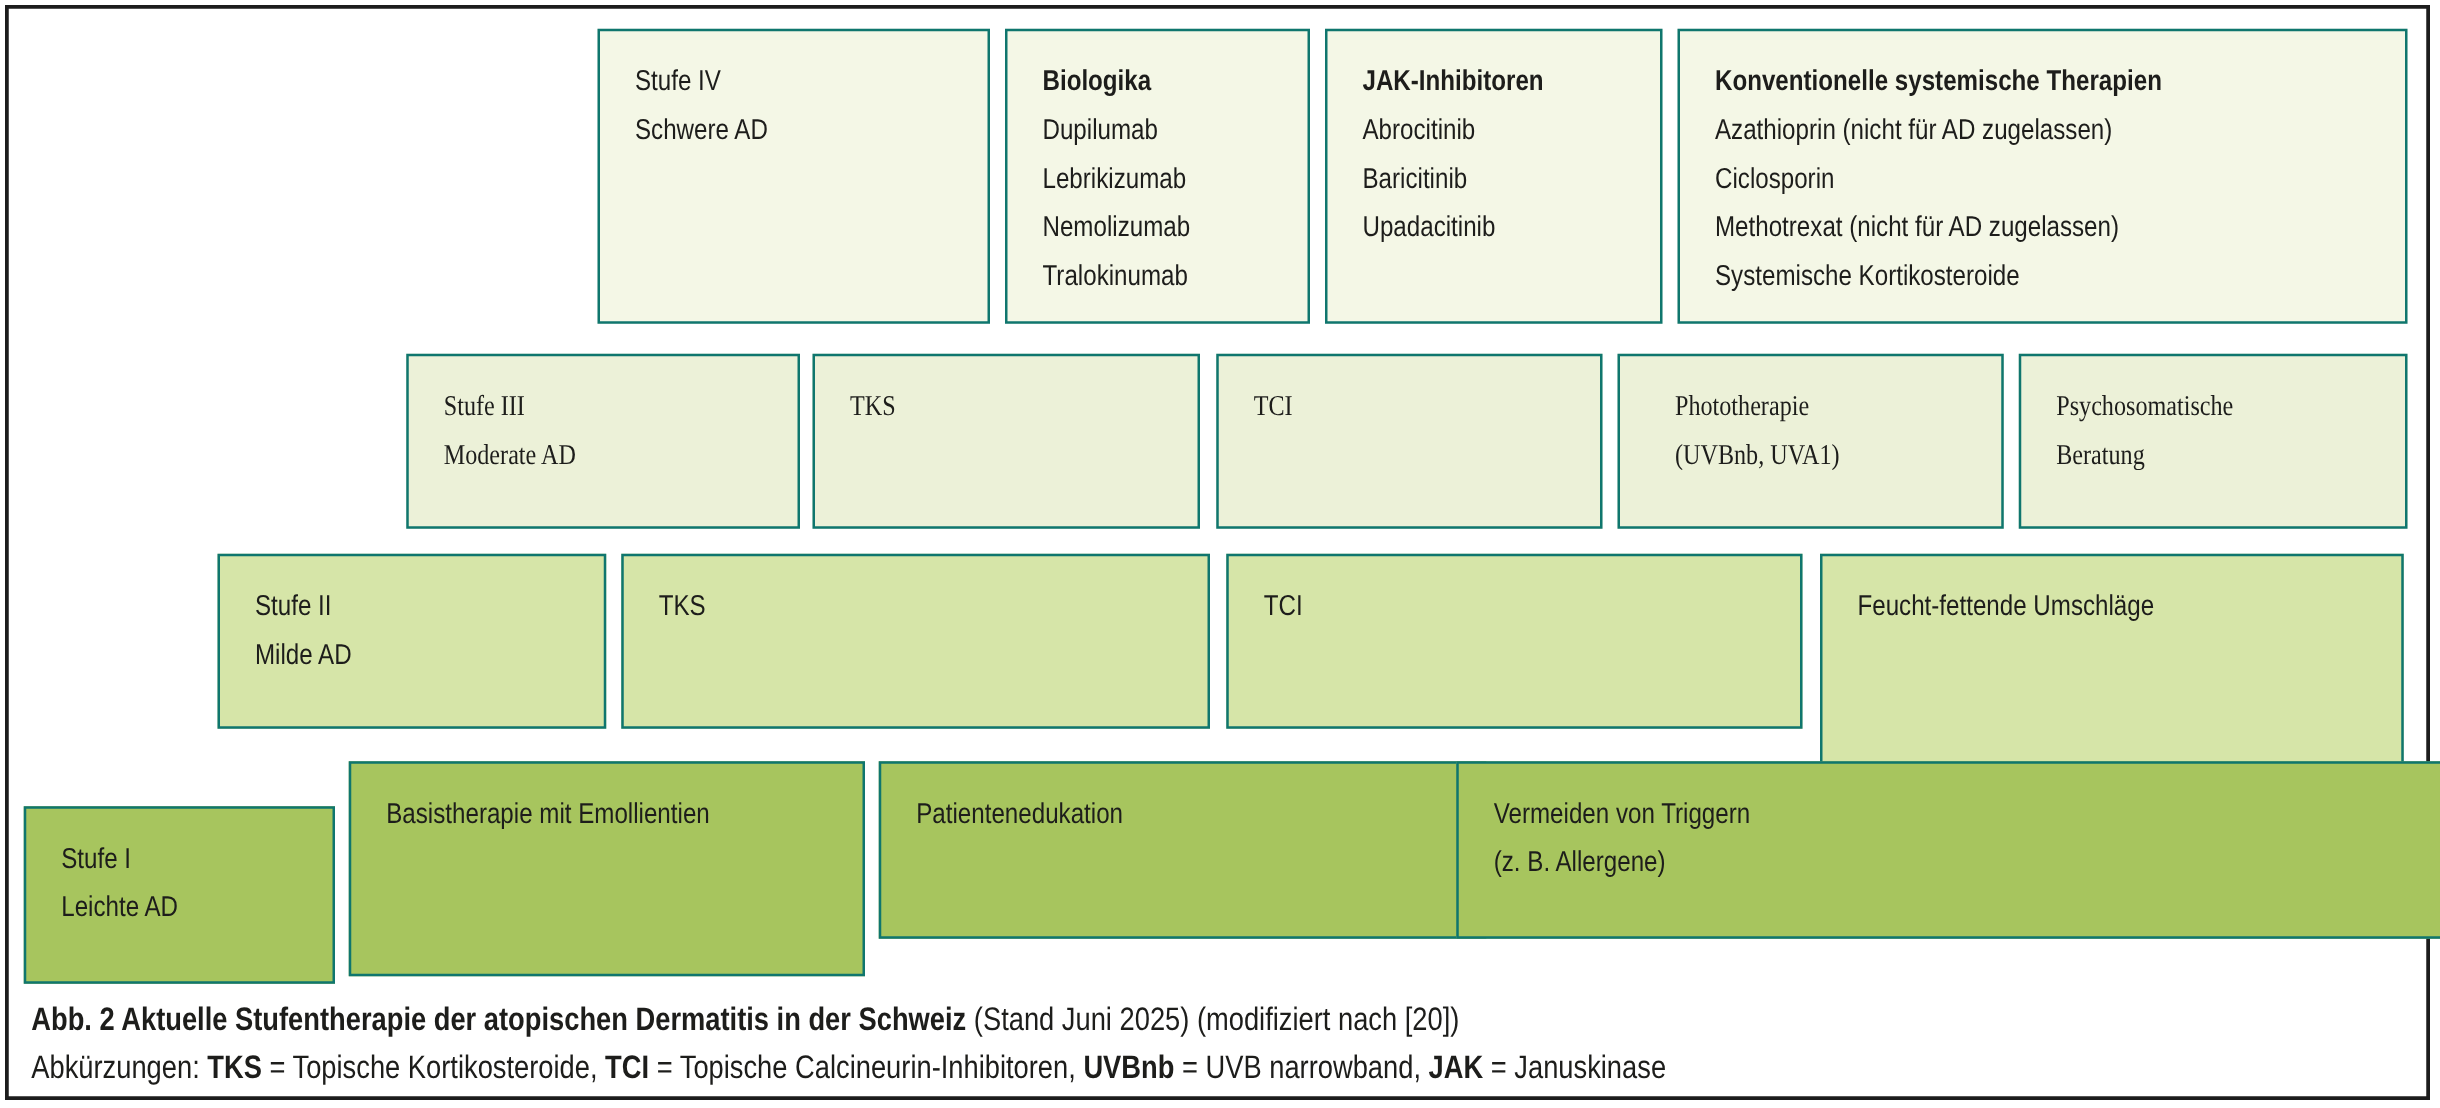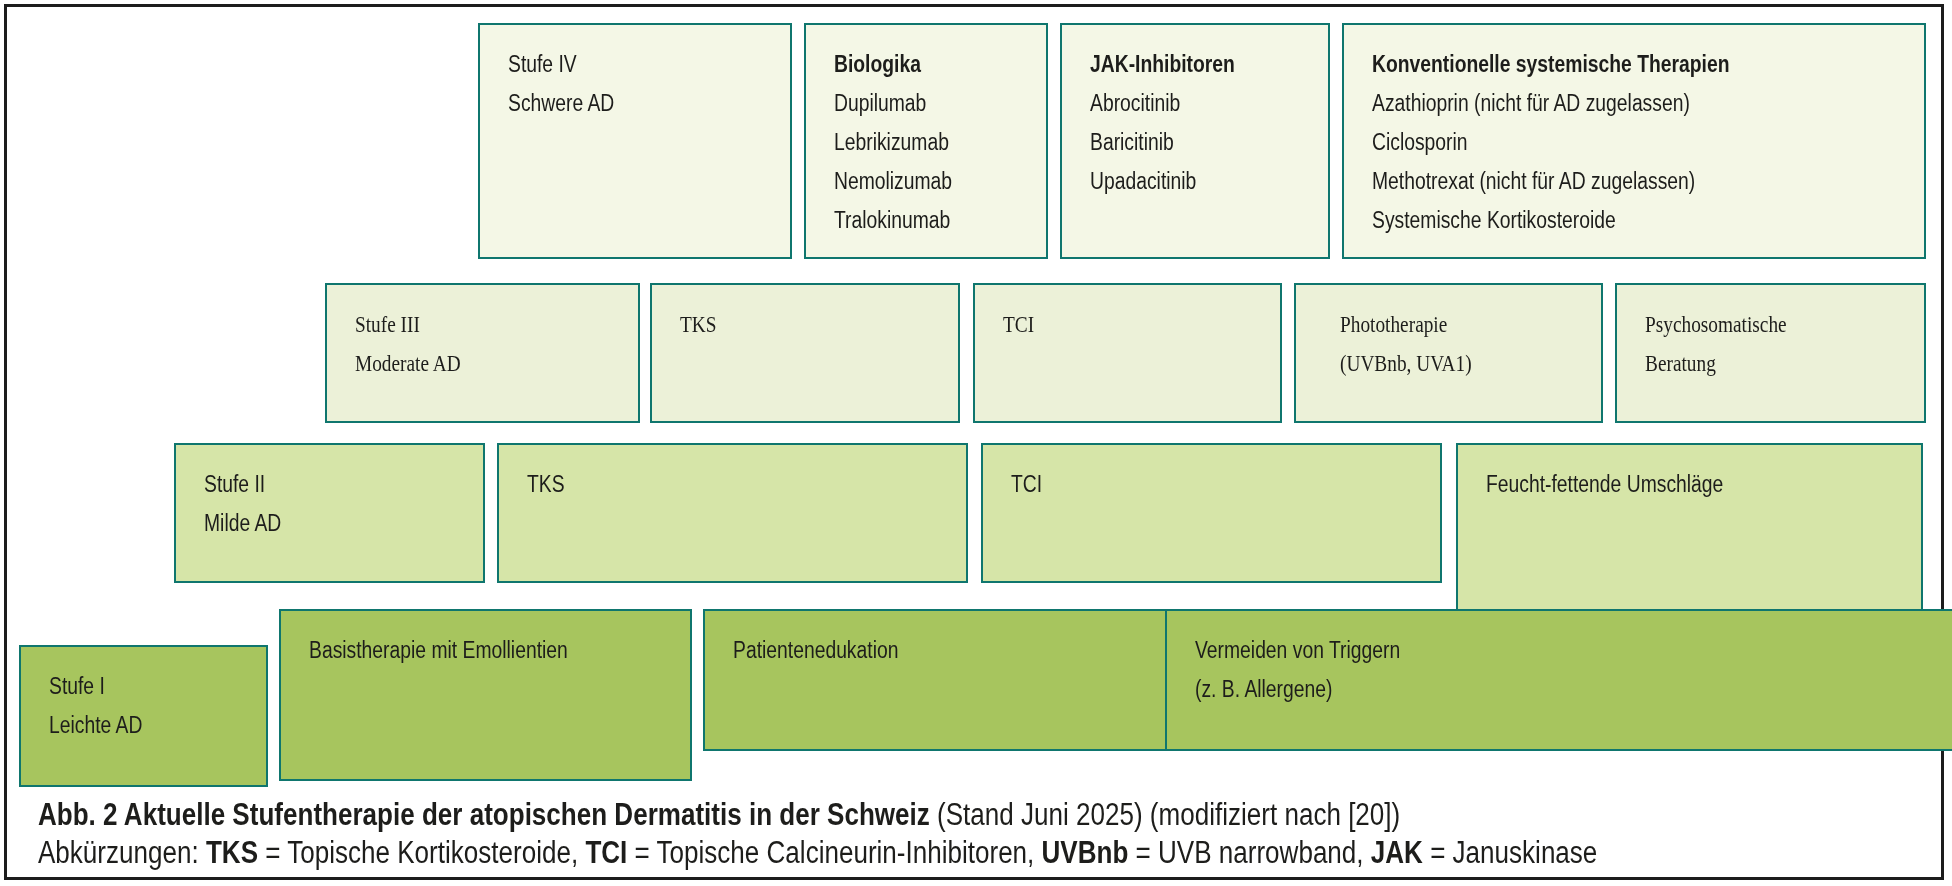--- a/index.html
+++ b/index.html
@@ -28,21 +28,21 @@
   .p10{left:174px;top:443px;width:311px;height:140px;}
   .p11{left:497px;top:443px;width:471px;height:140px;}
   .p12{left:981px;top:443px;width:461px;height:140px;}
   .p13{left:1456px;top:443px;width:467px;height:180px;}
   
   .p14{left:19px;top:609px;width:249px;height:142px;margin-top:36px;}
   .p15{left:279px;top:609px;width:413px;height:172px;}
   .p16{left:703px;top:609px;width:486px;height:142px;}
   .p17{left:1130px;top:609px;width:792px;height:142px;margin-left:35px;}
   
-  #caption{position:absolute;left:25px;top:796px;font-size:31px;line-height:38px;margin-left:13px;}
+  #caption{position:absolute;left:25px;top:796px;font-size:26px;line-height:38px;}
   .cap-line{transform:scaleX(.84);transform-origin:0 0;white-space:nowrap;}
 </style>
 </head>
 <body>
 
 <div id="fig">
   <div id="frame"></div>
 
   <div class="box lvl1 p1">
       <div class="line">Stufe IV</div>

